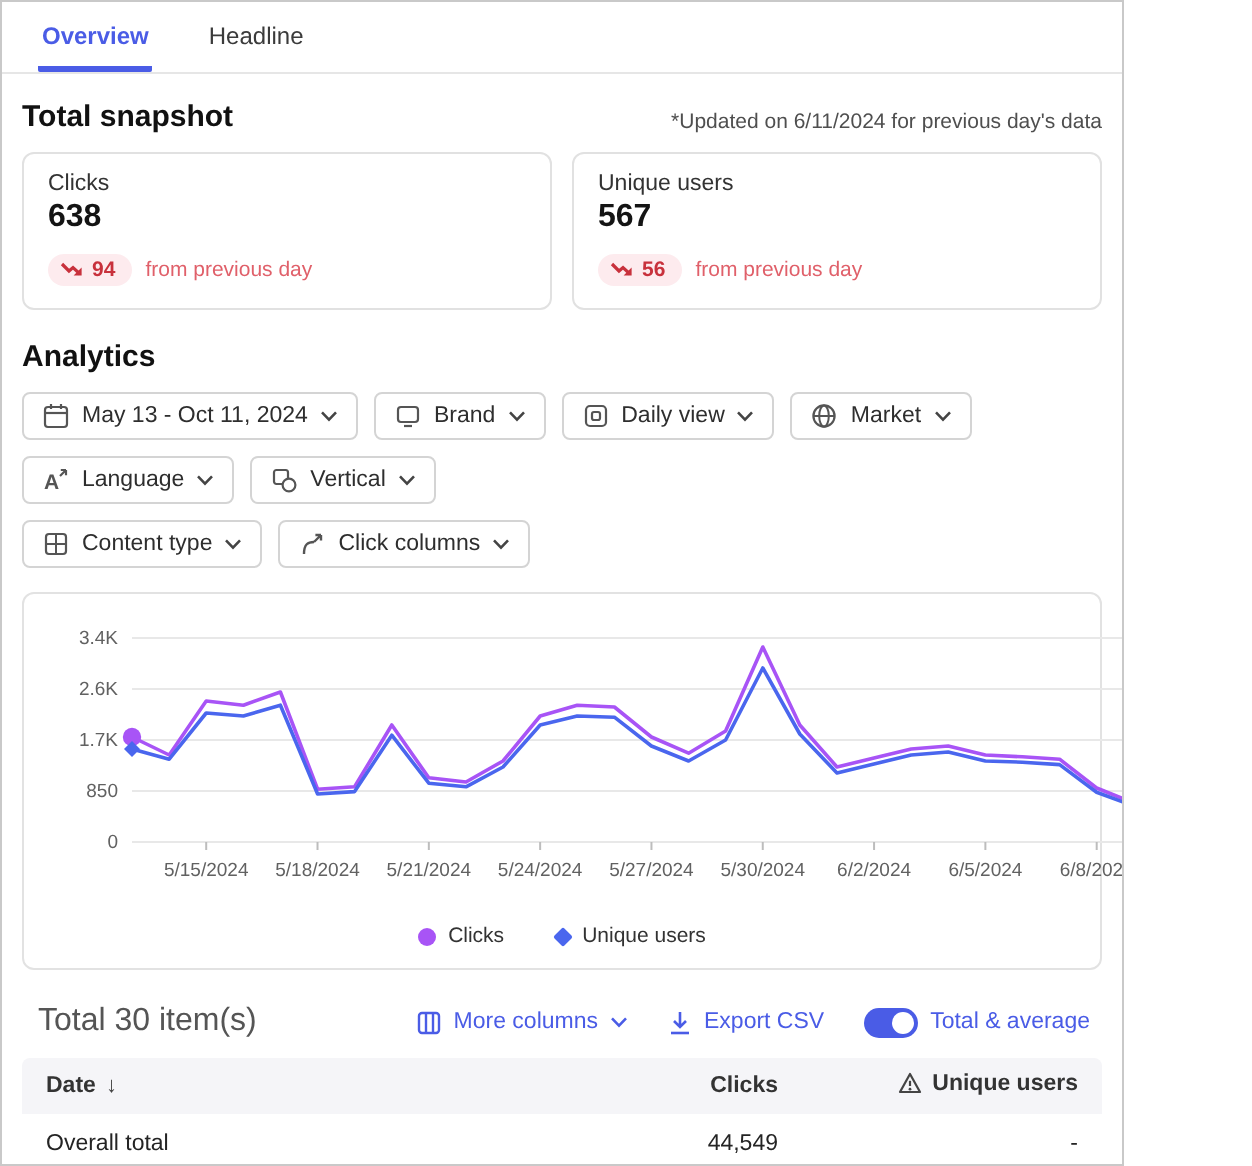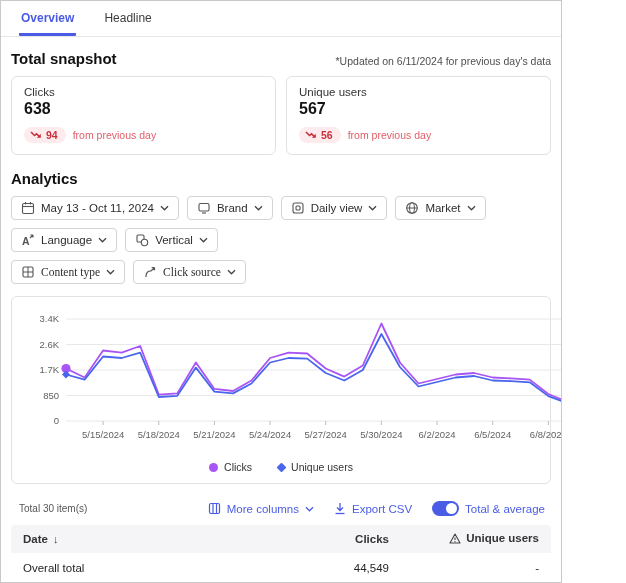--- a/index.html
+++ b/index.html
@@ -22,35 +22,35 @@
   .cards { display: flex; gap: 10px; margin-top: 9px; }
   .card { flex: 1; border: 1px solid #e1e1e1; border-radius: 6px; padding: 9px 12px 11px; background: #fff; }
   .card-label { font-size: 11.5px; color: #333; }
   .card-value { font-size: 16px; font-weight: 700; color: #141414; margin-top: 2px; }
   .delta-row { display: flex; align-items: center; gap: 7px; margin-top: 9px; }
   .delta-pill { display: inline-flex; align-items: center; gap: 4px; background: var(--neg-bg); color: var(--neg-icon); font-size: 10.5px; font-weight: 700; padding: 2px 8px 2px 6px; border-radius: 10px; }
   .delta-suffix { font-size: 10.5px; color: var(--neg-text); }
 
   
   .chips { display: flex; flex-wrap: wrap; gap: 8px; margin-top: 9px; }
-  .chips + .chips { margin-top: 8px; font-family: Liberation Serif, serif; }
+  .chips + .chips { margin-top: 8px; }
   .chip { display: inline-flex; align-items: center; gap: 6px; border: 1px solid #d4d4d4; border-radius: 4px; background: #fff; padding: 4px 9px; font-size: 11.5px; color: #2e2e2e; cursor: pointer; }
   .chip svg { display: block; }
 
   
   .chart-card { margin-top: 12px; border: 1px solid #e2e2e2; border-radius: 6px; padding: 12px 6px 6px; }
   .chart-card svg text { font-family: "Liberation Sans", sans-serif; }
   .legend { display: flex; justify-content: center; gap: 26px; margin: 2px 0 4px; }
   .legend-item { display: flex; align-items: center; gap: 6px; font-size: 10.5px; color: #333; }
   .legend-marker.circle { width: 9px; height: 9px; border-radius: 50%; }
   .legend-marker.diamond { width: 7px; height: 7px; transform: rotate(45deg); border-radius: 1px; }
 
   
   .table-toolbar { display: flex; justify-content: space-between; align-items: center; margin-top: 17px; padding: 0 6px 0 8px; }
-  .items-count { font-size: 10px; color: #555; }
+  .items-count { font-size: 16px; color: #555; }
   .toolbar-actions { display: flex; align-items: center; gap: 20px; }
   .tool-link { display: inline-flex; align-items: center; gap: 6px; color: var(--accent); font-size: 11.5px; font-weight: 400; cursor: pointer; }
   .toggle { width: 27px; height: 15px; border-radius: 8px; background: var(--accent); position: relative; display: inline-block; }
   .toggle::after { content: ""; position: absolute; top: 2px; left: 14px; width: 11px; height: 11px; border-radius: 50%; background: #fff; }
 
   
   .table { margin-top: 9px; }
   .t-row { display: grid; grid-template-columns: 1fr 120px 150px; align-items: center; padding: 0 12px; }
   .t-head { background: #f5f5f8; border-radius: 4px 4px 0 0; height: 28px; font-weight: 700; color: #333; }
   .t-cell { font-size: 11.5px; }
@@ -186,21 +186,21 @@
         <span>Content type</span>
         <svg width="9" height="6" viewBox="0 0 9 6">
             <path d="M1 1.2 L4.5 4.8 L8 1.2" fill="none" stroke="#444" stroke-width="1.3"></path>
           </svg>
       </div>
       <div class="chip">
         <svg width="14" height="14" viewBox="0 0 14 14">
             <path d="M3 12 C3 7 5 6 8 6" fill="none" stroke="#555" stroke-width="1.2"></path>
             <path d="M8 6 L11.5 2.5 M11.5 2.5 L11.5 5.3 M11.5 2.5 L8.7 2.5" fill="none" stroke="#555" stroke-width="1.2"></path>
           </svg>
-        <span>Click source</span>
+        <span>Click columns</span>
         <svg width="9" height="6" viewBox="0 0 9 6">
             <path d="M1 1.2 L4.5 4.8 L8 1.2" fill="none" stroke="#444" stroke-width="1.3"></path>
           </svg>
       </div>
     </div>
 
     <div class="chart-card">
       <svg id="chart" width="600" height="146" viewBox="0 0 600 146">
           <line x1="48" y1="112" x2="586" y2="112" stroke="#e8e8e8" stroke-width="1"></line>
           <text x="41" y="115" text-anchor="end" font-size="9.5" fill="#616161">0</text>

